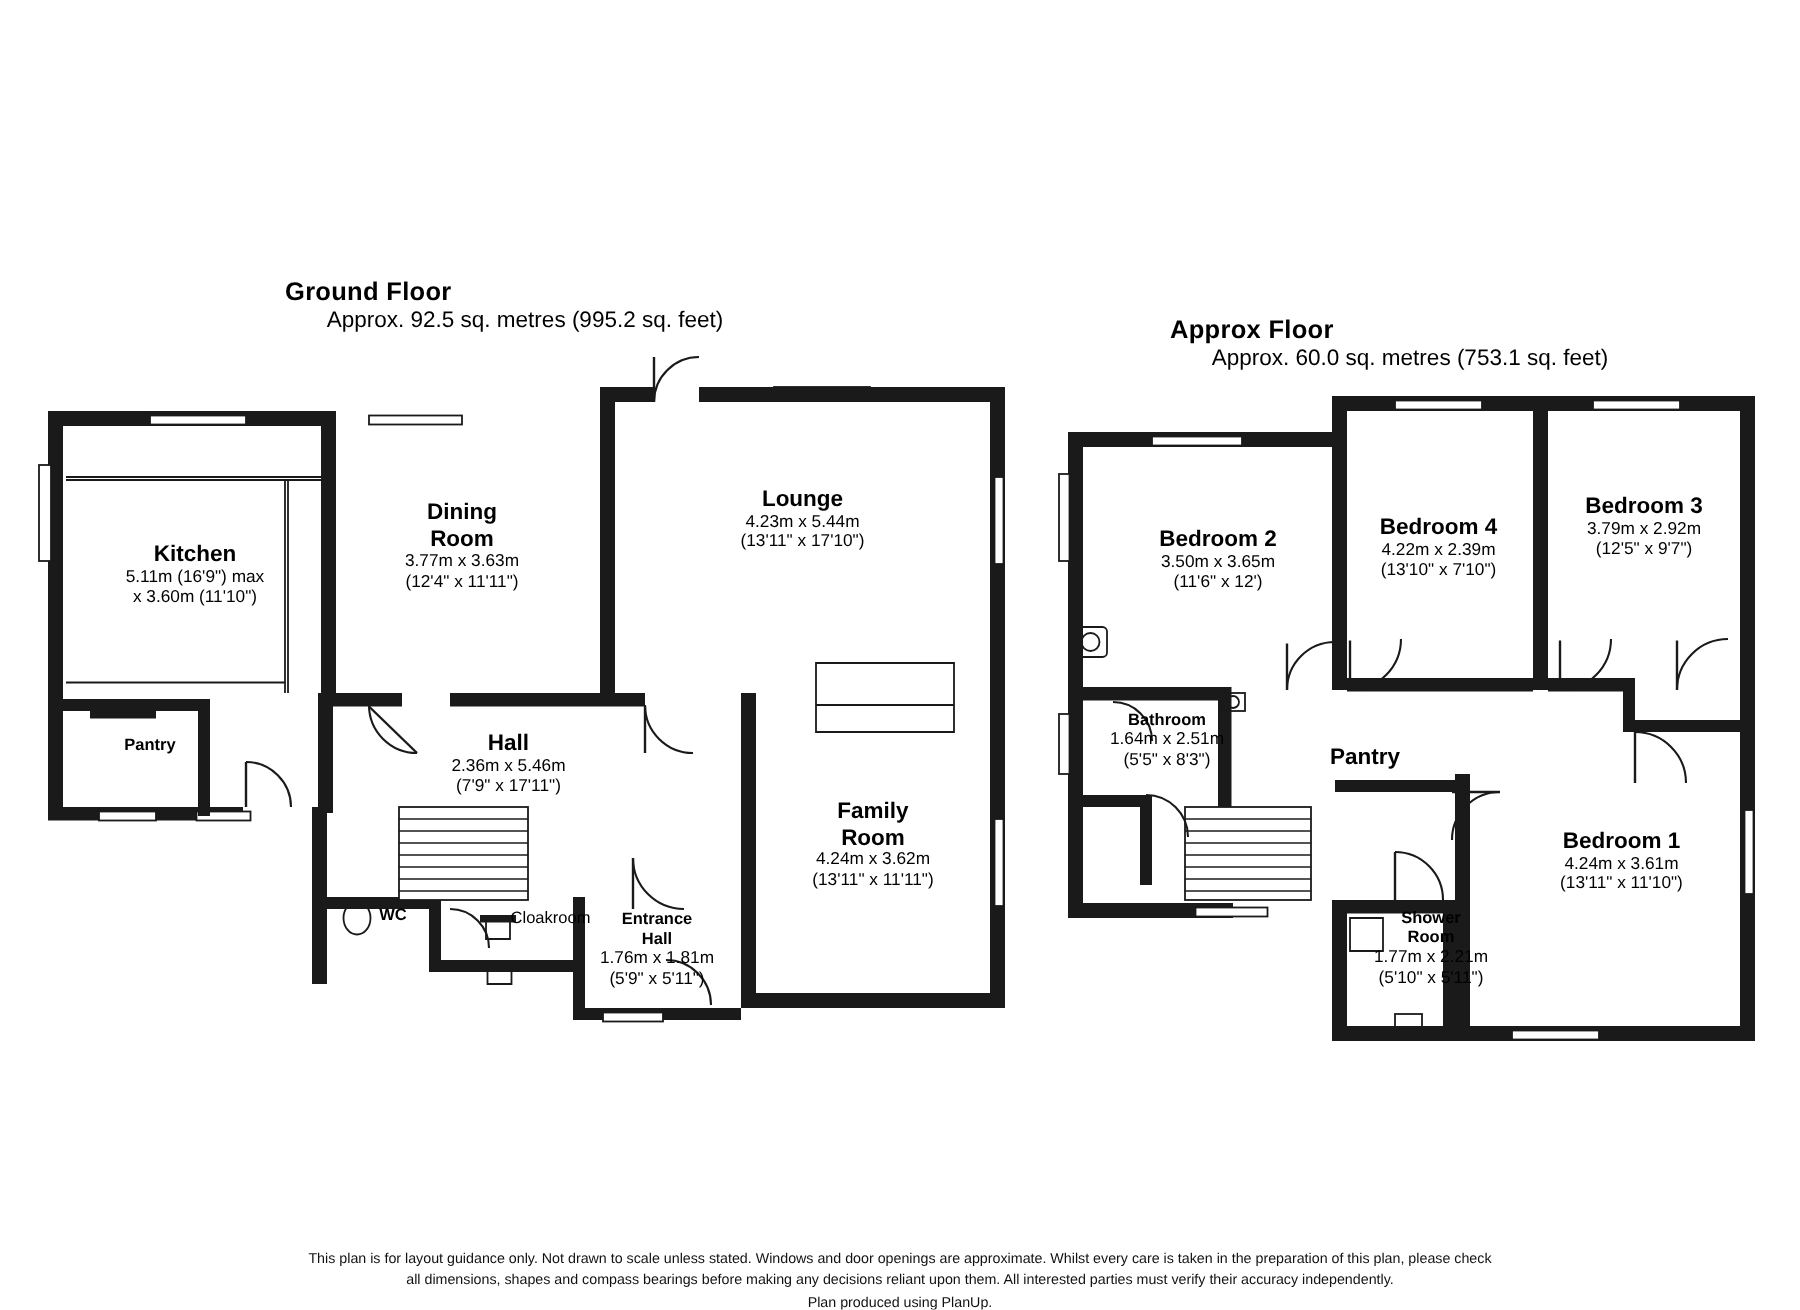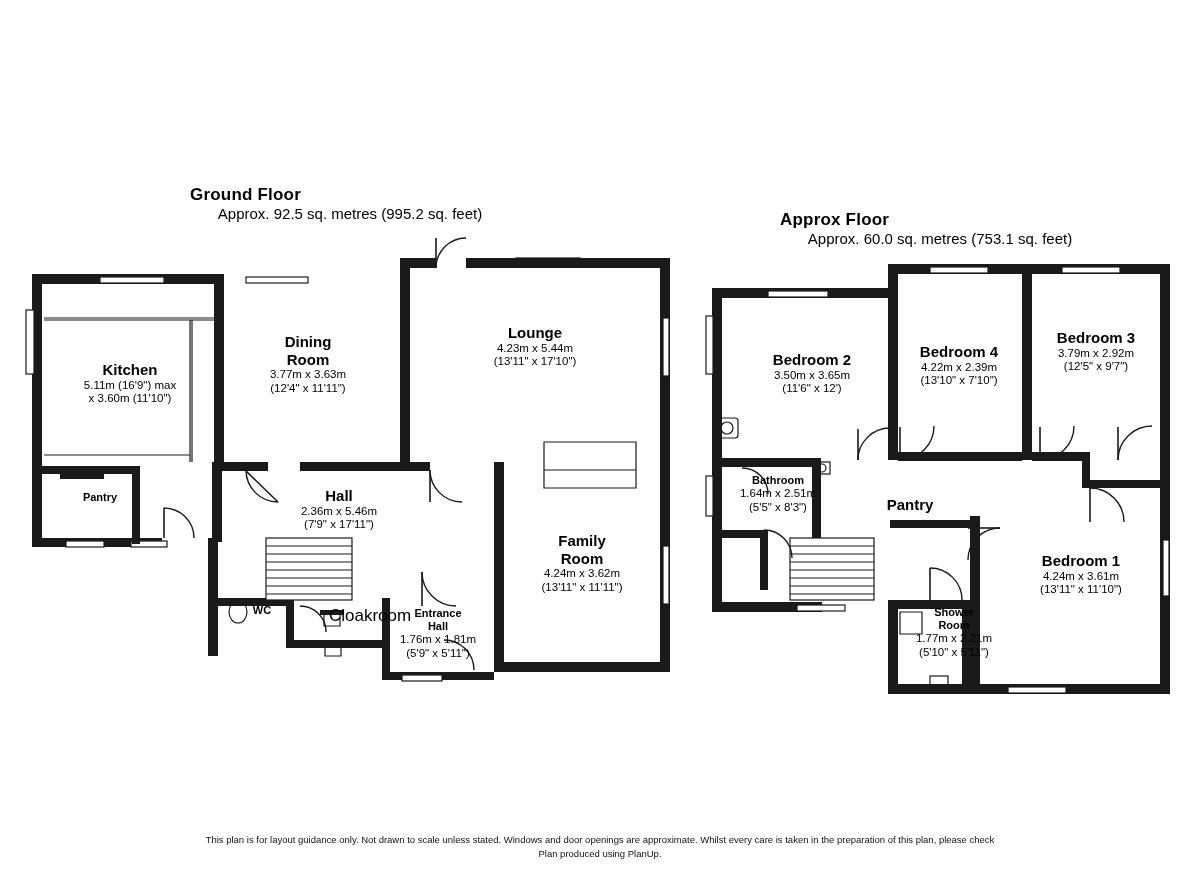--- a/index.html
+++ b/index.html
@@ -303,21 +303,21 @@
     <div class="room-name">Room</div>
     <div class="room-dims">4.24m x 3.62m</div>
     <div class="room-dims">(13'11" x 11'11")</div>
   </div>
 
   <div class="room-label" style="left:222px; top:604px; width:80px;">
     <div class="room-name small">WC</div>
   </div>
 
   <div class="room-label" style="left:295px; top:606px; width:110px;">
-    <div class="room-dims" style="font-size:17px;margin-left:34px;">Cloakroom</div>
+    <div class="room-dims" style="font-size:11px;margin-left:34px;">Cloakroom</div>
   </div>
 
   <div class="room-label" style="left:375px; top:607px; width:126px;">
     <div class="room-name small">Entrance</div>
     <div class="room-name small">Hall</div>
     <div class="room-dims">1.76m x 1.81m</div>
     <div class="room-dims">(5'9" x 5'11")</div>
   </div>
 
   <div class="floor-title" style="left:780px; top:210px; width:320px;">Approx Floor</div>
@@ -359,16 +359,17 @@
   </div>
 
   <div class="room-label" style="left:988px; top:552px; width:186px;">
     <div class="room-name">Bedroom 1</div>
     <div class="room-dims">4.24m x 3.61m</div>
     <div class="room-dims">(13'11" x 11'10")</div>
   </div>
 
   <div class="footer" style="top:833px;">
     <div>This plan is for layout guidance only. Not drawn to scale unless stated. Windows and door openings are approximate. Whilst every care is taken in the preparation of this plan, please check</div>
+    <div>all dimensions, shapes and compass bearings before making any decisions reliant upon them. All interested parties must verify their accuracy independently.</div>
     <div>Plan produced using PlanUp.</div>
   </div>
 
 </div>
 
 </body></html>

